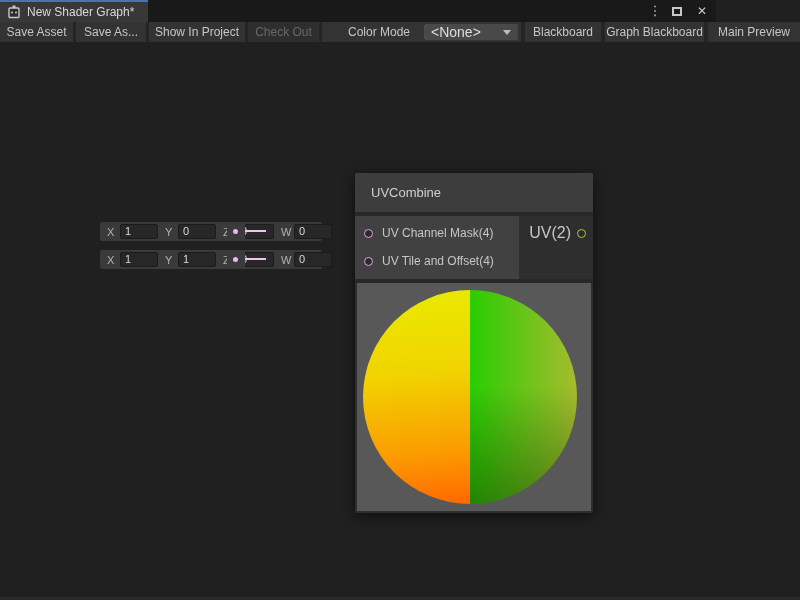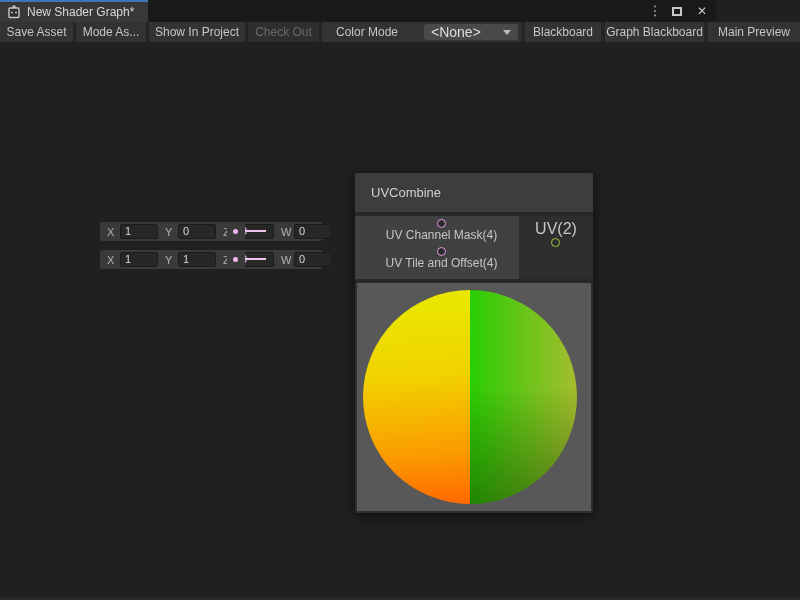--- a/index.html
+++ b/index.html
@@ -25,21 +25,21 @@
 
   
   .toolbar { position: absolute; left: 0; top: 22px; width: 800px; height: 20px; background: #252525; }
   .tb-seg {
     position: absolute; top: 0; height: 20px; background: #333333;
     color: #c6c6c6; font-size: 12px; line-height: 20px; text-align: center;
     white-space: nowrap; cursor: default;
   }
   .tb-seg.disabled { color: #686868; background: #2e2e2e; }
   .colormode { display: flex; align-items: center; text-align: left; }
-  .colormode-label { margin-left: 14px; color: #c6c6c6; font-size: 12px; }
+  .colormode-label { margin-left: 26px; color: #c6c6c6; font-size: 12px; }
   .dropdown {
     position: absolute; left: 102px; top: 2px; width: 94px; height: 16px;
     background: #494949; border-radius: 2px; display: flex; align-items: center;
   }
   .dropdown-value { margin-left: 7px; font-size: 14px; color: #dedede; flex: 1; }
   .dd-arrow { width: 0; height: 0; border-left: 4px solid transparent; border-right: 4px solid transparent; border-top: 5px solid #bdbdbd; margin-right: 7px; }
 
   
   .canvas { position: absolute; left: 0; top: 42px; width: 800px; height: 558px; background: #202020; }
   .canvas-bottom-strip { position: absolute; left: 0; bottom: 0; width: 800px; height: 3px; background: #2a2a2a; }
@@ -78,21 +78,21 @@
   }
   .node-header {
     height: 39px; background: #3d3d3d; border-radius: 2px 2px 0 0;
     display: flex; align-items: center;
   }
   .node-title { margin-left: 16px; font-size: 13px; color: #d0d0d0; }
   .node-gap { height: 4px; background: #282828; }
   .node-body { height: 63px; display: flex; }
   .in-col { width: 164px; background: #414141; padding-top: 3px; }
   .out-col { flex: 1; background: #2e2e2e; padding-top: 3px; }
-  .port-row { height: 28px; display: flex; align-items: center; flex-direction: column; }
+  .port-row { height: 28px; display: flex; align-items: center; }
   .port-circle {
     width: 9px; height: 9px; border-radius: 50%;
     border: 1.5px solid #e79ee7; background: #2b2b2b; flex: none;
   }
   .in-col .port-circle { margin-left: 9px; }
   .port-label { margin-left: 9px; font-size: 12px; color: #c6c6c6; white-space: nowrap; }
   .out-row { justify-content: flex-end; }
   .out-label { font-size: 16px; color: #c6c6c6; }
   .port-circle.out { border-color: #a3cb3f; margin-left: 6px; margin-right: 7px; }
 
@@ -133,21 +133,21 @@
       <span class="win-btn menu-dots">⋮</span>
       <span class="max-box-wrap">
           <span class="max-box"></span>
         </span>
       <span class="win-btn close-x">✕</span>
     </div>
   </div>
 
   <div class="toolbar">
     <div class="tb-seg" style="left:0; width:73px;">Save Asset</div>
-    <div class="tb-seg" style="left:76px; width:70px;">Mode As...</div>
+    <div class="tb-seg" style="left:76px; width:70px;">Save As...</div>
     <div class="tb-seg" style="left:149px; width:96px;">Show In Project</div>
     <div class="tb-seg disabled" style="left:248px; width:71px;">Check Out</div>
     <div class="tb-seg colormode" style="left:322px; width:199px;">
       <span class="colormode-label">Color Mode</span>
       <span class="dropdown">
         <span class="dropdown-value">&lt;None&gt;</span>
         <span class="dd-arrow"></span>
       </span>
     </div>
     <div class="tb-seg" style="left:525px; width:76px;">Blackboard</div>

